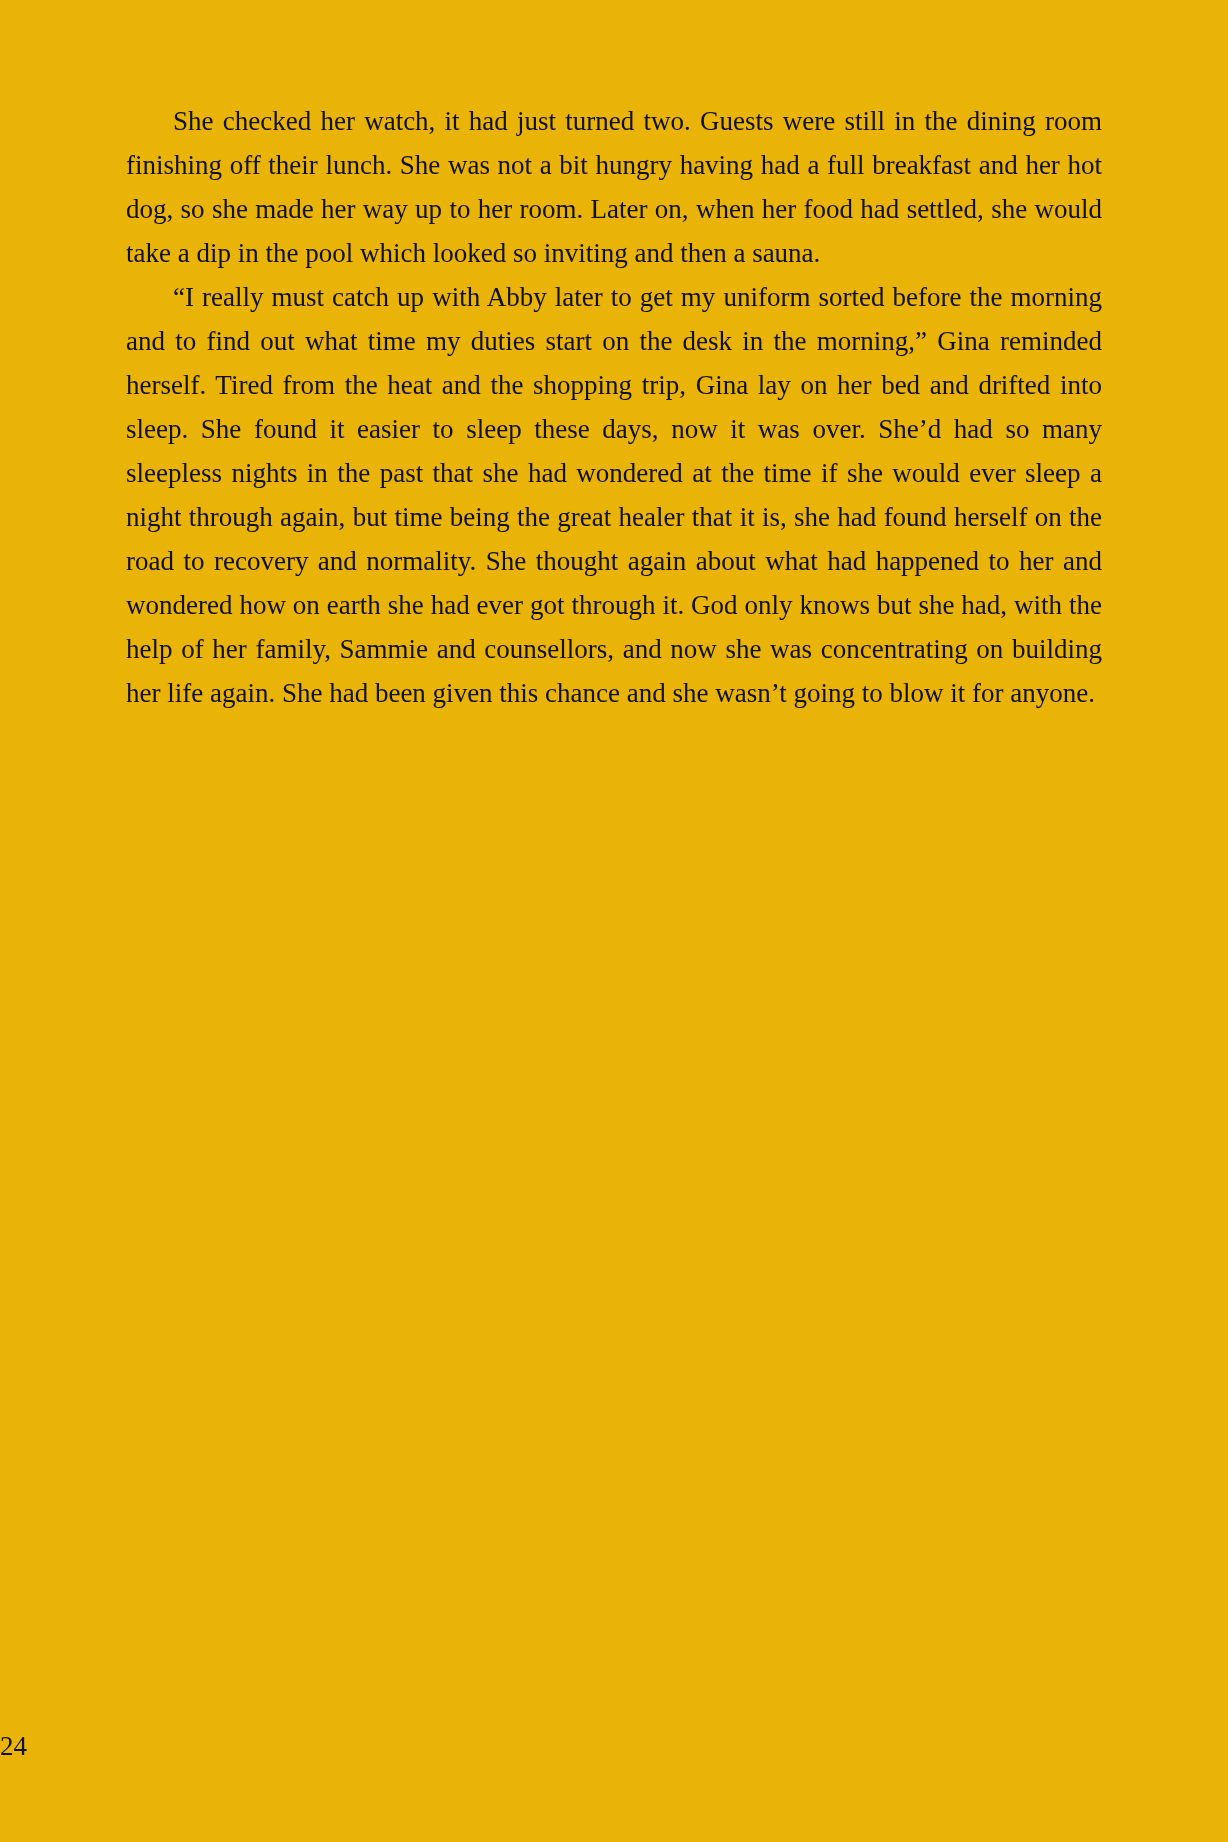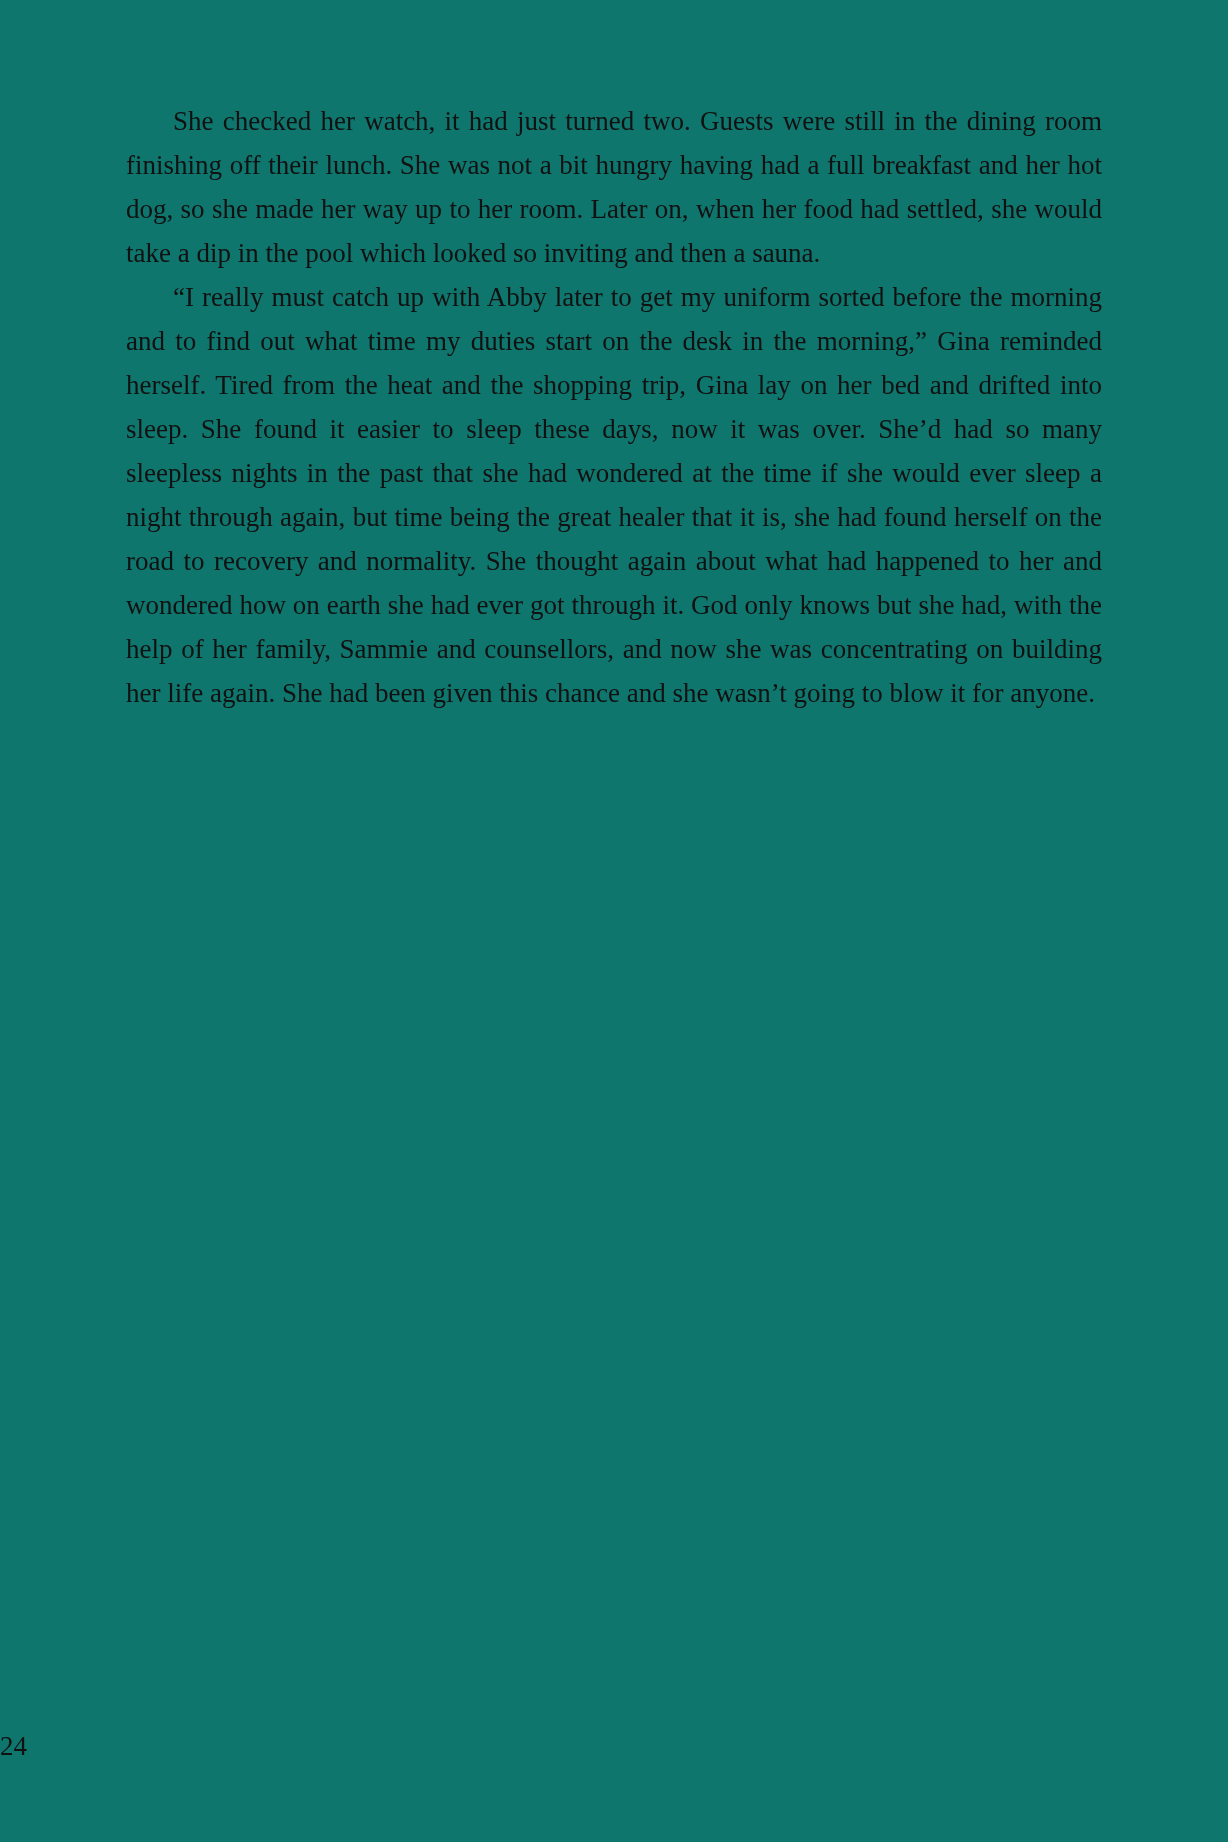--- a/index.html
+++ b/index.html
@@ -1,18 +1,18 @@
 <!DOCTYPE html>
 <html><head>
 <meta charset="utf-8">
 <style>
   html, body { margin: 0; padding: 0; background: #ffffff; }
   body { width: 1228px; height: 1842px; position: relative; overflow: hidden; }
   .page {
-    position: absolute; left: 0; top: 0; width: 1228px; height: 1842px; background: #0f766e;
+    position: absolute; left: 0; top: 0; width: 1228px; height: 1842px; background: #eab308;
   }
   .text-block {
     position: absolute;
     left: 126px;
     top: 99px;
     width: 976px;
     font-family: "Liberation Serif", "DejaVu Serif", serif;
     font-size: 27px;
     line-height: 44px;
     color: #111111;

